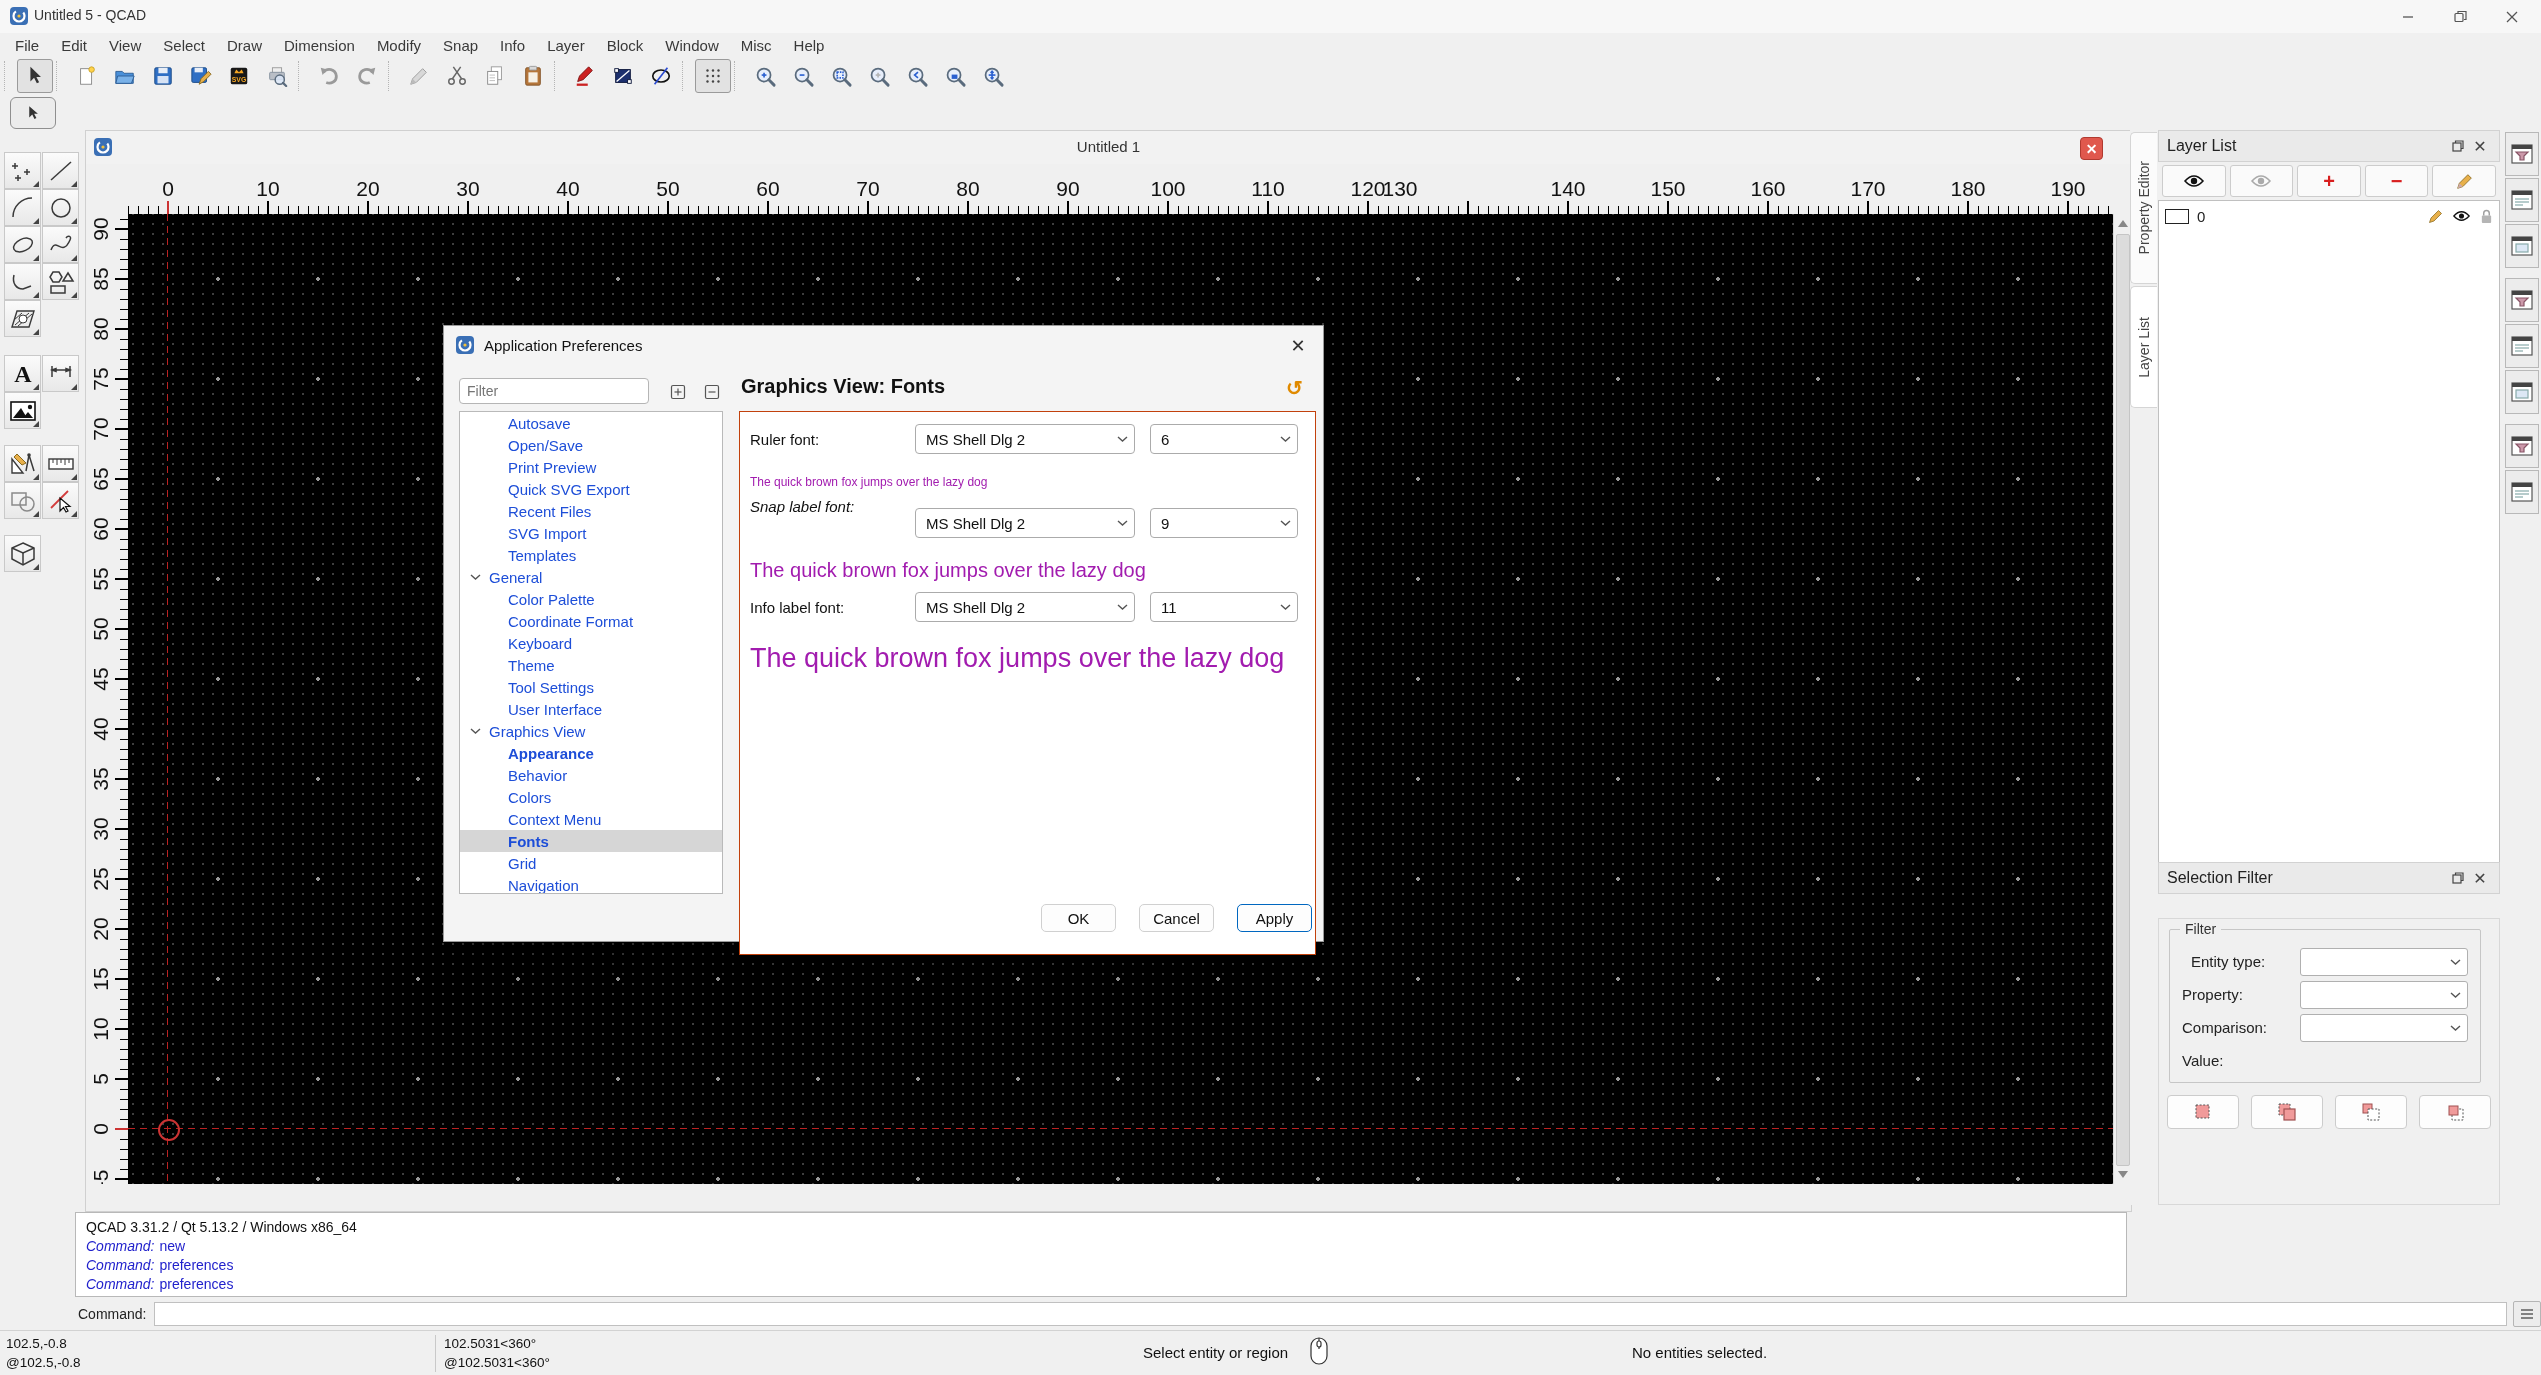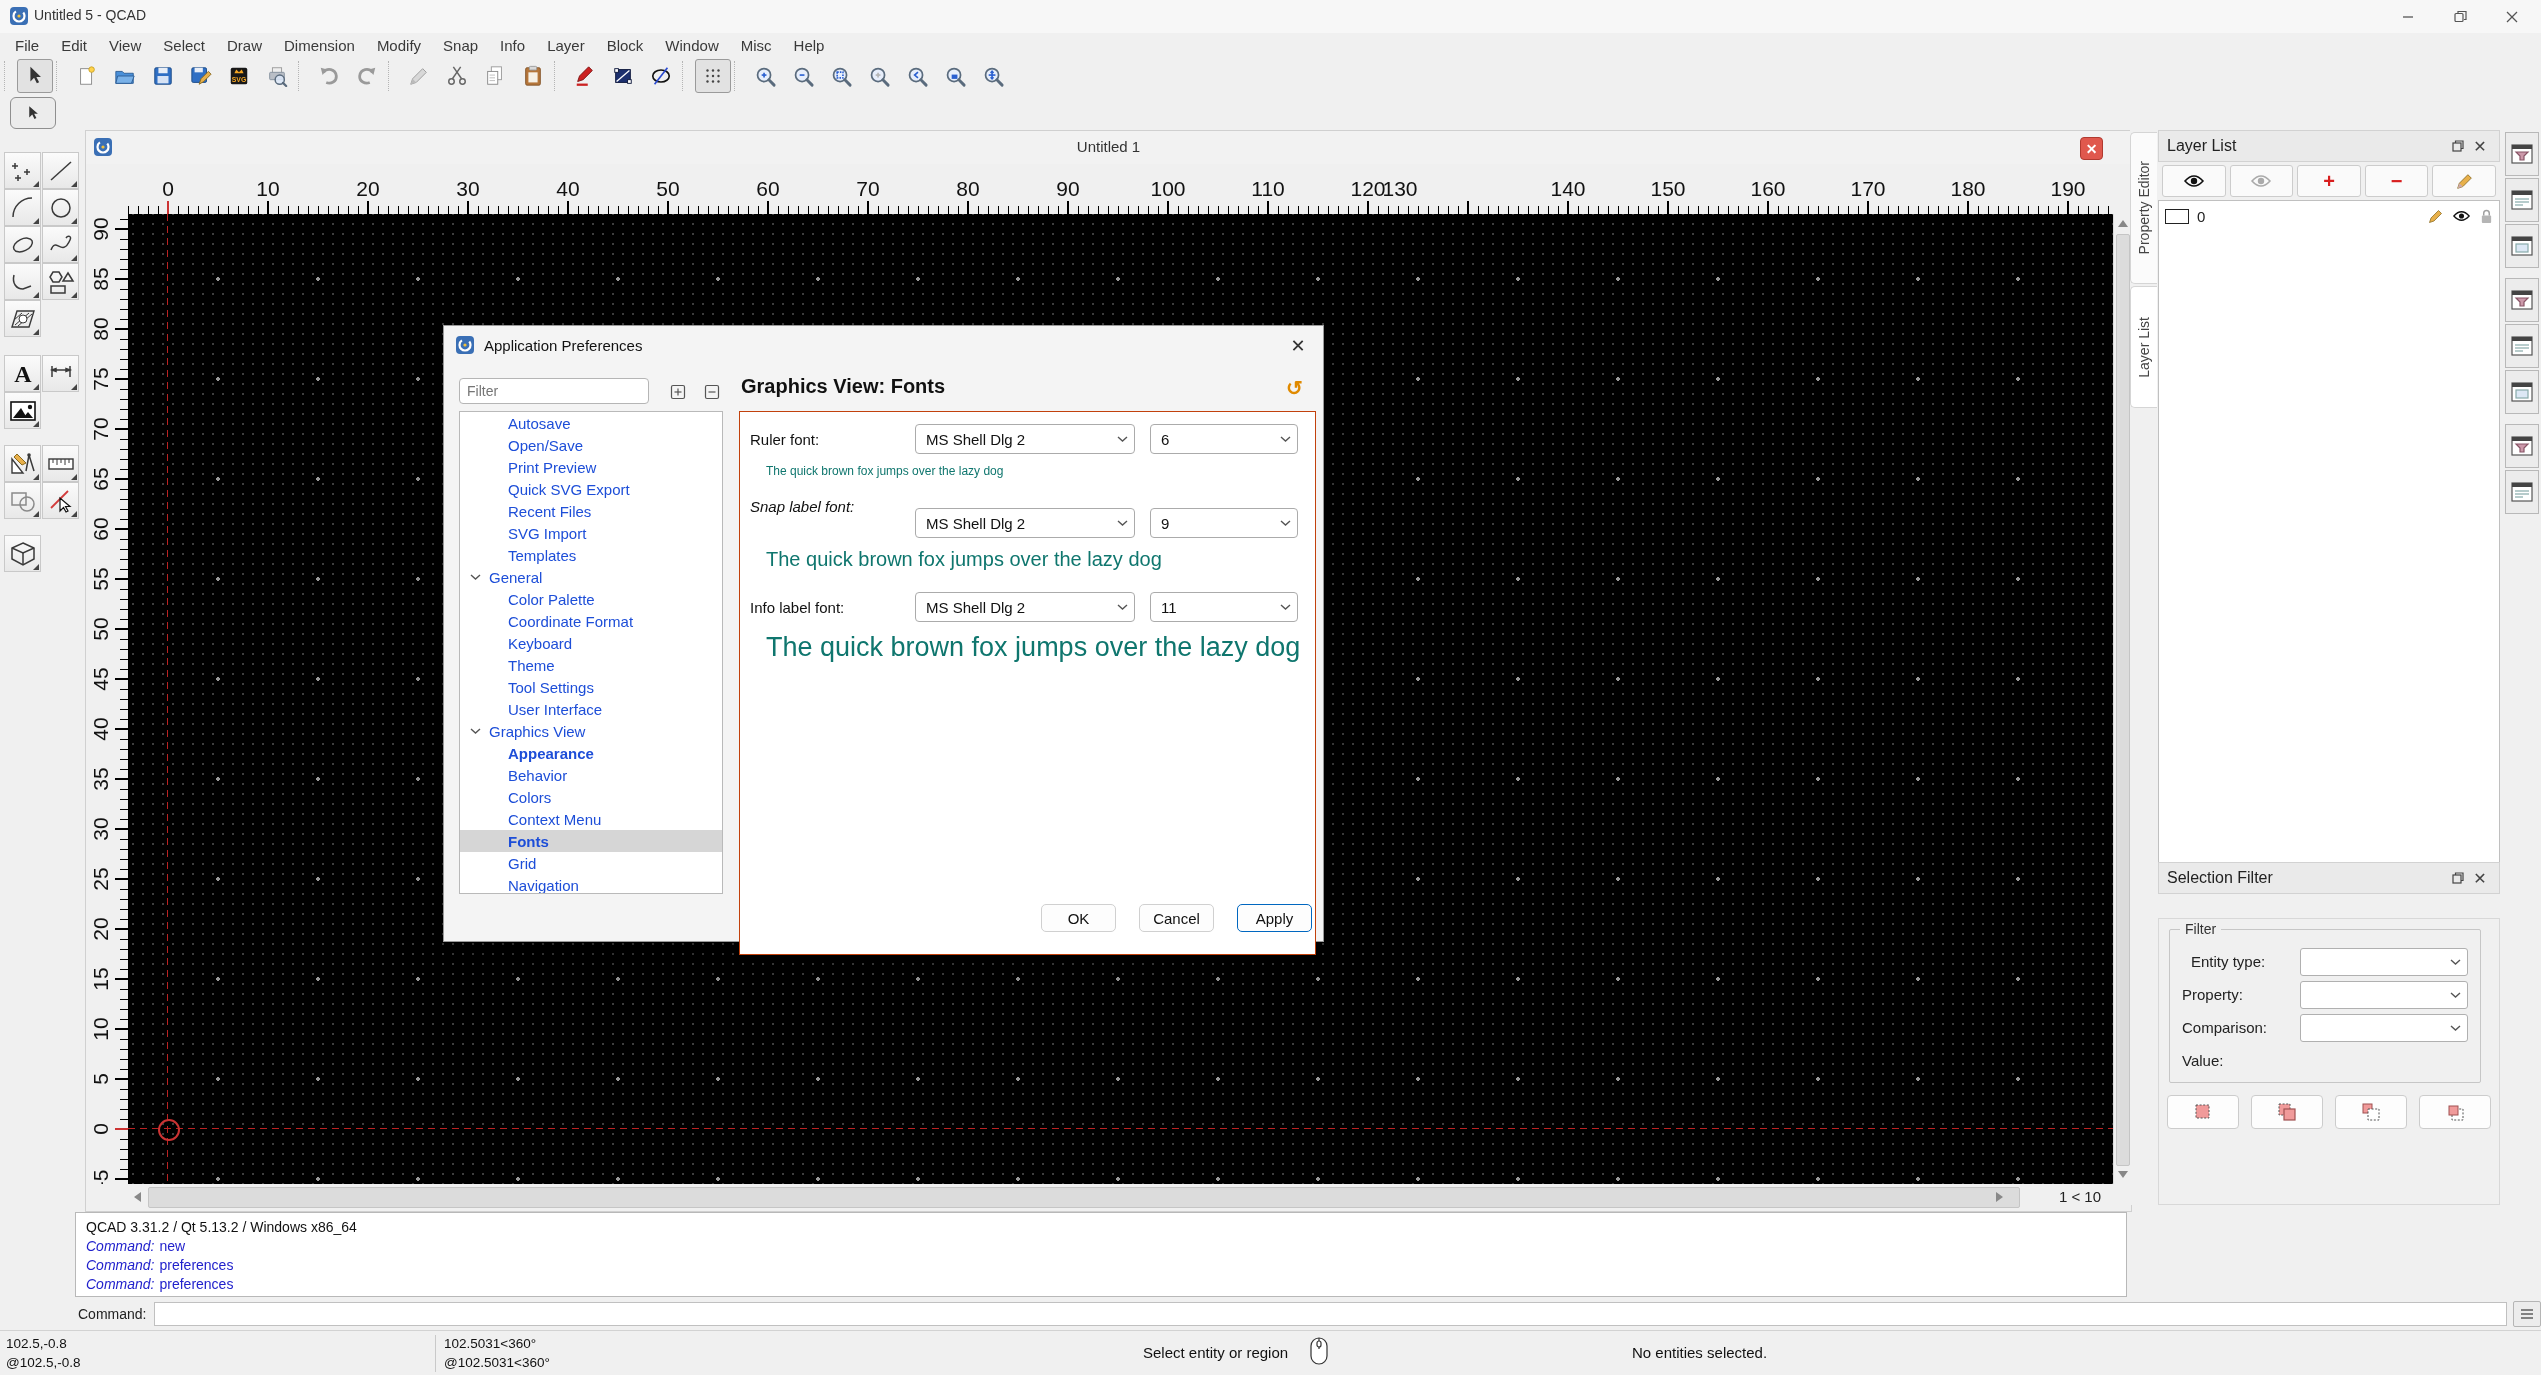--- a/index.html
+++ b/index.html
@@ -105,21 +105,21 @@
   .trow.lvl0 .chev{margin-right:8px;}
   .trow.lvl1{padding-left:48px;}
   .trow.bold{font-weight:bold;}
   .trow.sel{background:#d6d6d6;}
   #tree-scroll{position:absolute;right:16px;top:86px;width:11px;height:481px;background:#f4f4f4;}
   #tree-thumb{position:absolute;left:1px;width:9px;top:140px;height:230px;background:#cfcfcf;border-radius:4px;}
   #dlg-content{position:absolute;left:295px;top:85px;width:577px;height:544px;background:#fff;border:1px solid #c2410c;box-sizing:border-box;}
   .frow-label{position:absolute;left:10px;font-size:15px;color:#111;}
   .fcombo{position:absolute;height:30px;background:#fff;border:1px solid #ababab;border-radius:4px;font-size:15px;color:#111;box-sizing:border-box;}
   .fcombo .cv{position:absolute;left:10px;top:6px;}
-  .fsample{position:absolute;left:26px;color:#0f766e;white-space:nowrap;}
+  .fsample{position:absolute;left:10px;color:#a21caf;white-space:nowrap;margin-top:11px;}
   .s0{font-size:12px;}
   .s1{font-size:20px;}
   .s2{font-size:27px;}
   .dlgbtn{position:absolute;top:578px;width:73px;height:26px;background:#fdfdfd;border:1px solid #d0d0d0;border-radius:5px;font-size:15px;color:#111;display:flex;align-items:center;justify-content:center;}
   #btn-apply{border:1.6px solid #0067c0;}
 </style>
 </head>
 <body>
 
 <div id="root">
@@ -603,26 +603,20 @@
       </div>
     <div class="ab" id="canvas">
       <div id="xaxis"></div>
       <div id="yaxis"></div>
       <div id="origin"></div>
     </div>
     <div class="ab" id="vscroll">
       <div class="arr" style="left:4px;top:6px;border-left:5px solid transparent;border-right:5px solid transparent;border-bottom:7px solid #888"></div>
       <div class="scrollthumb" style="left:2px;top:20px;width:12px;height:930px"></div>
       <div class="arr" style="left:4px;bottom:6px;border-left:5px solid transparent;border-right:5px solid transparent;border-top:7px solid #888"></div>
-    </div>
-    <div class="ab" id="hscrollrow">
-      <div class="arr" style="left:6px;top:8px;border-top:5px solid transparent;border-bottom:5px solid transparent;border-right:7px solid #888"></div>
-      <div class="scrollthumb" style="left:20px;top:3px;width:1870px;height:19px"></div>
-      <div class="arr" style="right:110px;top:8px;border-top:5px solid transparent;border-bottom:5px solid transparent;border-left:7px solid #888"></div>
-      <div id="gridinfo">1 &lt; 10</div>
     </div>
   </div>
 
   <div class="ab" id="dock">
     <div class="vtab" style="top:2px;height:150px">
         <span>Property Editor</span>
       </div>
     <div class="vtab" style="top:156px;height:120px;background:#fff">
         <span>Layer List</span>
       </div>

